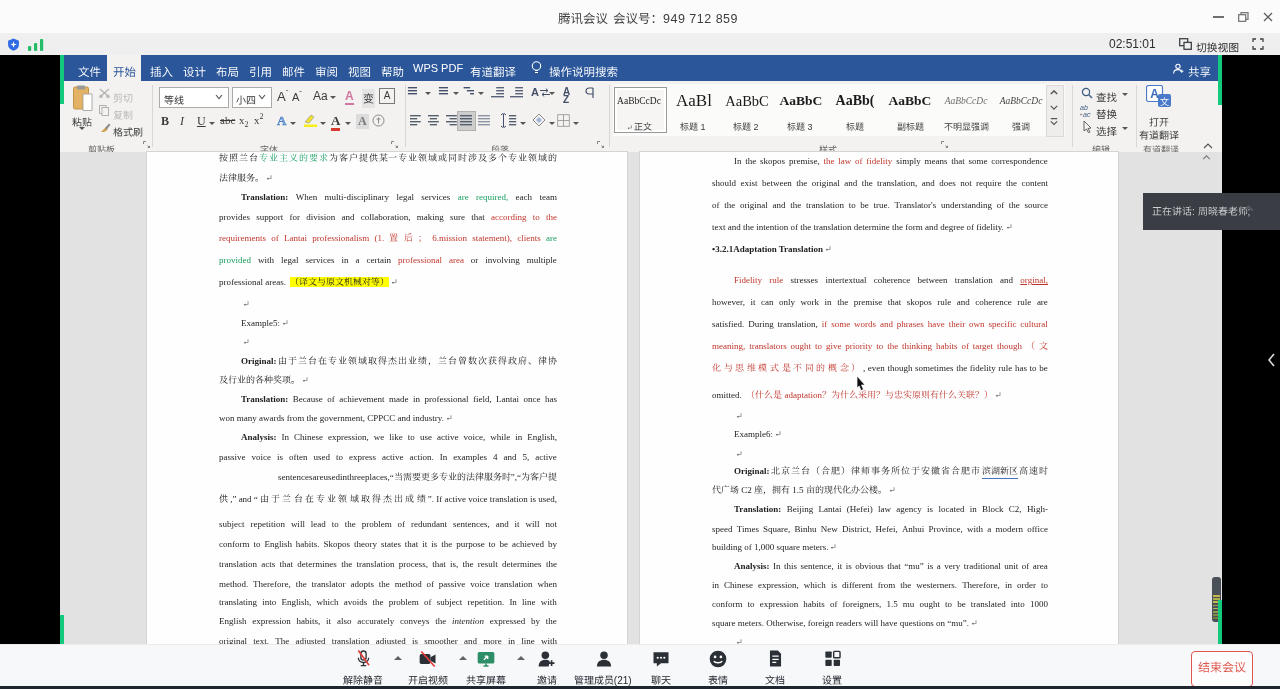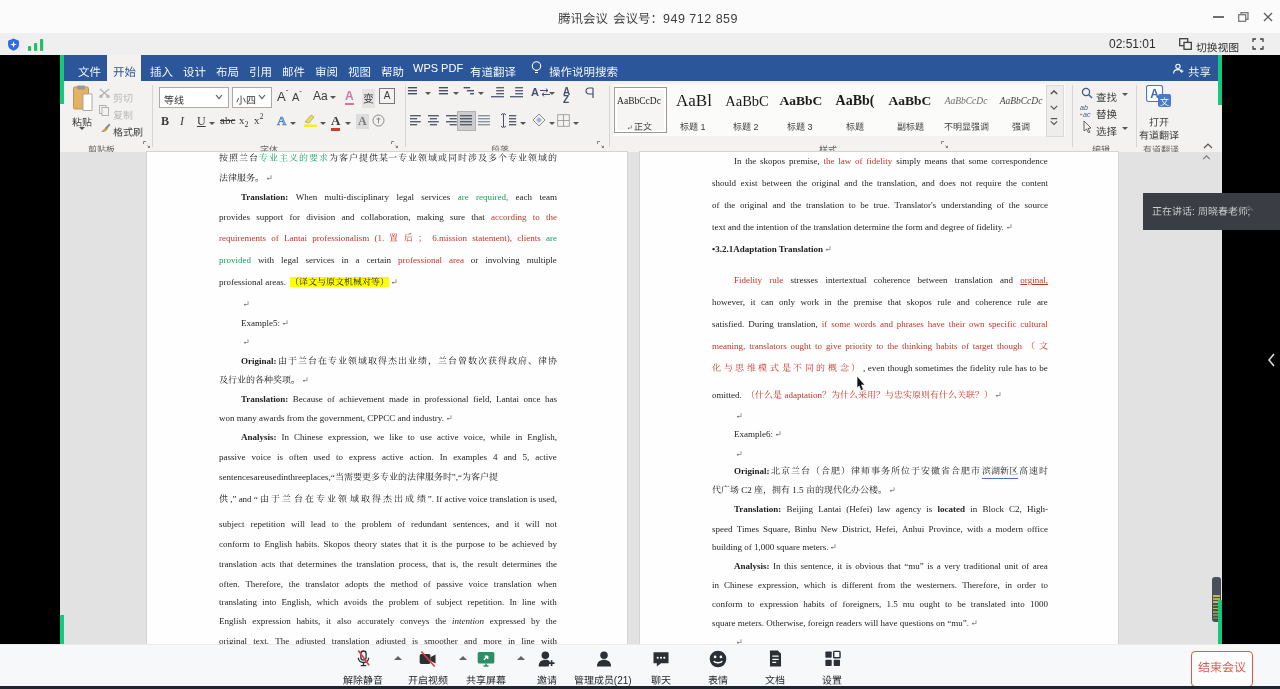--- a/index.html
+++ b/index.html
@@ -1246,21 +1246,21 @@
     <span style="color:#1e1e1e;">express</span>
     <span style="color:#1e1e1e;">active</span>
     <span style="color:#1e1e1e;">action.</span>
     <span style="color:#1e1e1e;">In</span>
     <span style="color:#1e1e1e;">examples</span>
     <span style="color:#1e1e1e;">4</span>
     <span style="color:#1e1e1e;">and</span>
     <span style="color:#1e1e1e;">5,</span>
     <span style="color:#1e1e1e;">active</span>
   </div>
-<div class="a ln" style="left:219px;top:471px;width:338px;display:flex;justify-content:flex-start;align-items:baseline;">
+<div class="a ln" style="left:219px;top:471px;width:338px;display:flex;justify-content:flex-end;align-items:baseline;">
     <span style="color:#1e1e1e;">sentences</span>
     <span style="color:#1e1e1e;">are</span>
     <span style="color:#1e1e1e;">used</span>
     <span style="color:#1e1e1e;">in</span>
     <span style="color:#1e1e1e;">three</span>
     <span style="color:#1e1e1e;">places,</span>
     <span style="color:#1e1e1e;">“</span>
     <span><svg style="width:9.0px;height:11.7px;vertical-align:-3.8px;" viewBox="0 0 250 325.0">
         <g fill="#1e1e1e" transform="translate(0,220.0) scale(1,-1)">
           <use href="#s5f53"></use>
@@ -1484,21 +1484,21 @@
     <span style="color:#1e1e1e;">translation</span>
     <span style="color:#1e1e1e;">process,</span>
     <span style="color:#1e1e1e;">that</span>
     <span style="color:#1e1e1e;">is,</span>
     <span style="color:#1e1e1e;">the</span>
     <span style="color:#1e1e1e;">result</span>
     <span style="color:#1e1e1e;">determines</span>
     <span style="color:#1e1e1e;">the</span>
   </div>
 <div class="a ln" style="left:219px;top:578px;width:338px;display:flex;justify-content:space-between;align-items:baseline;">
-    <span style="color:#1e1e1e;">often.</span>
+    <span style="color:#1e1e1e;">method.</span>
     <span style="color:#1e1e1e;">Therefore,</span>
     <span style="color:#1e1e1e;">the</span>
     <span style="color:#1e1e1e;">translator</span>
     <span style="color:#1e1e1e;">adopts</span>
     <span style="color:#1e1e1e;">the</span>
     <span style="color:#1e1e1e;">method</span>
     <span style="color:#1e1e1e;">of</span>
     <span style="color:#1e1e1e;">passive</span>
     <span style="color:#1e1e1e;">voice</span>
     <span style="color:#1e1e1e;">translation</span>
@@ -1961,21 +1961,21 @@
       </g>
     </svg></div>
 <div class="a ln" style="left:734px;top:503px;width:314px;display:flex;justify-content:space-between;align-items:baseline;">
     <span style="color:#1e1e1e;font-weight:bold;">Translation:</span>
     <span style="color:#1e1e1e;">Beijing</span>
     <span style="color:#1e1e1e;">Lantai</span>
     <span style="color:#1e1e1e;">(Hefei)</span>
     <span style="color:#1e1e1e;">law</span>
     <span style="color:#1e1e1e;">agency</span>
     <span style="color:#1e1e1e;">is</span>
-    <span style="color:#1e1e1e;font-weight:bold;">located</span>
+    <span style="color:#1e1e1e;">located</span>
     <span style="color:#1e1e1e;">in</span>
     <span style="color:#1e1e1e;">Block</span>
     <span style="color:#1e1e1e;">C2,</span>
     <span style="color:#1e1e1e;">High-</span>
   </div>
 <div class="a ln" style="left:712px;top:523px;width:336px;display:flex;justify-content:space-between;align-items:baseline;">
     <span style="color:#1e1e1e;">speed</span>
     <span style="color:#1e1e1e;">Times</span>
     <span style="color:#1e1e1e;">Square,</span>
     <span style="color:#1e1e1e;">Binhu</span>

